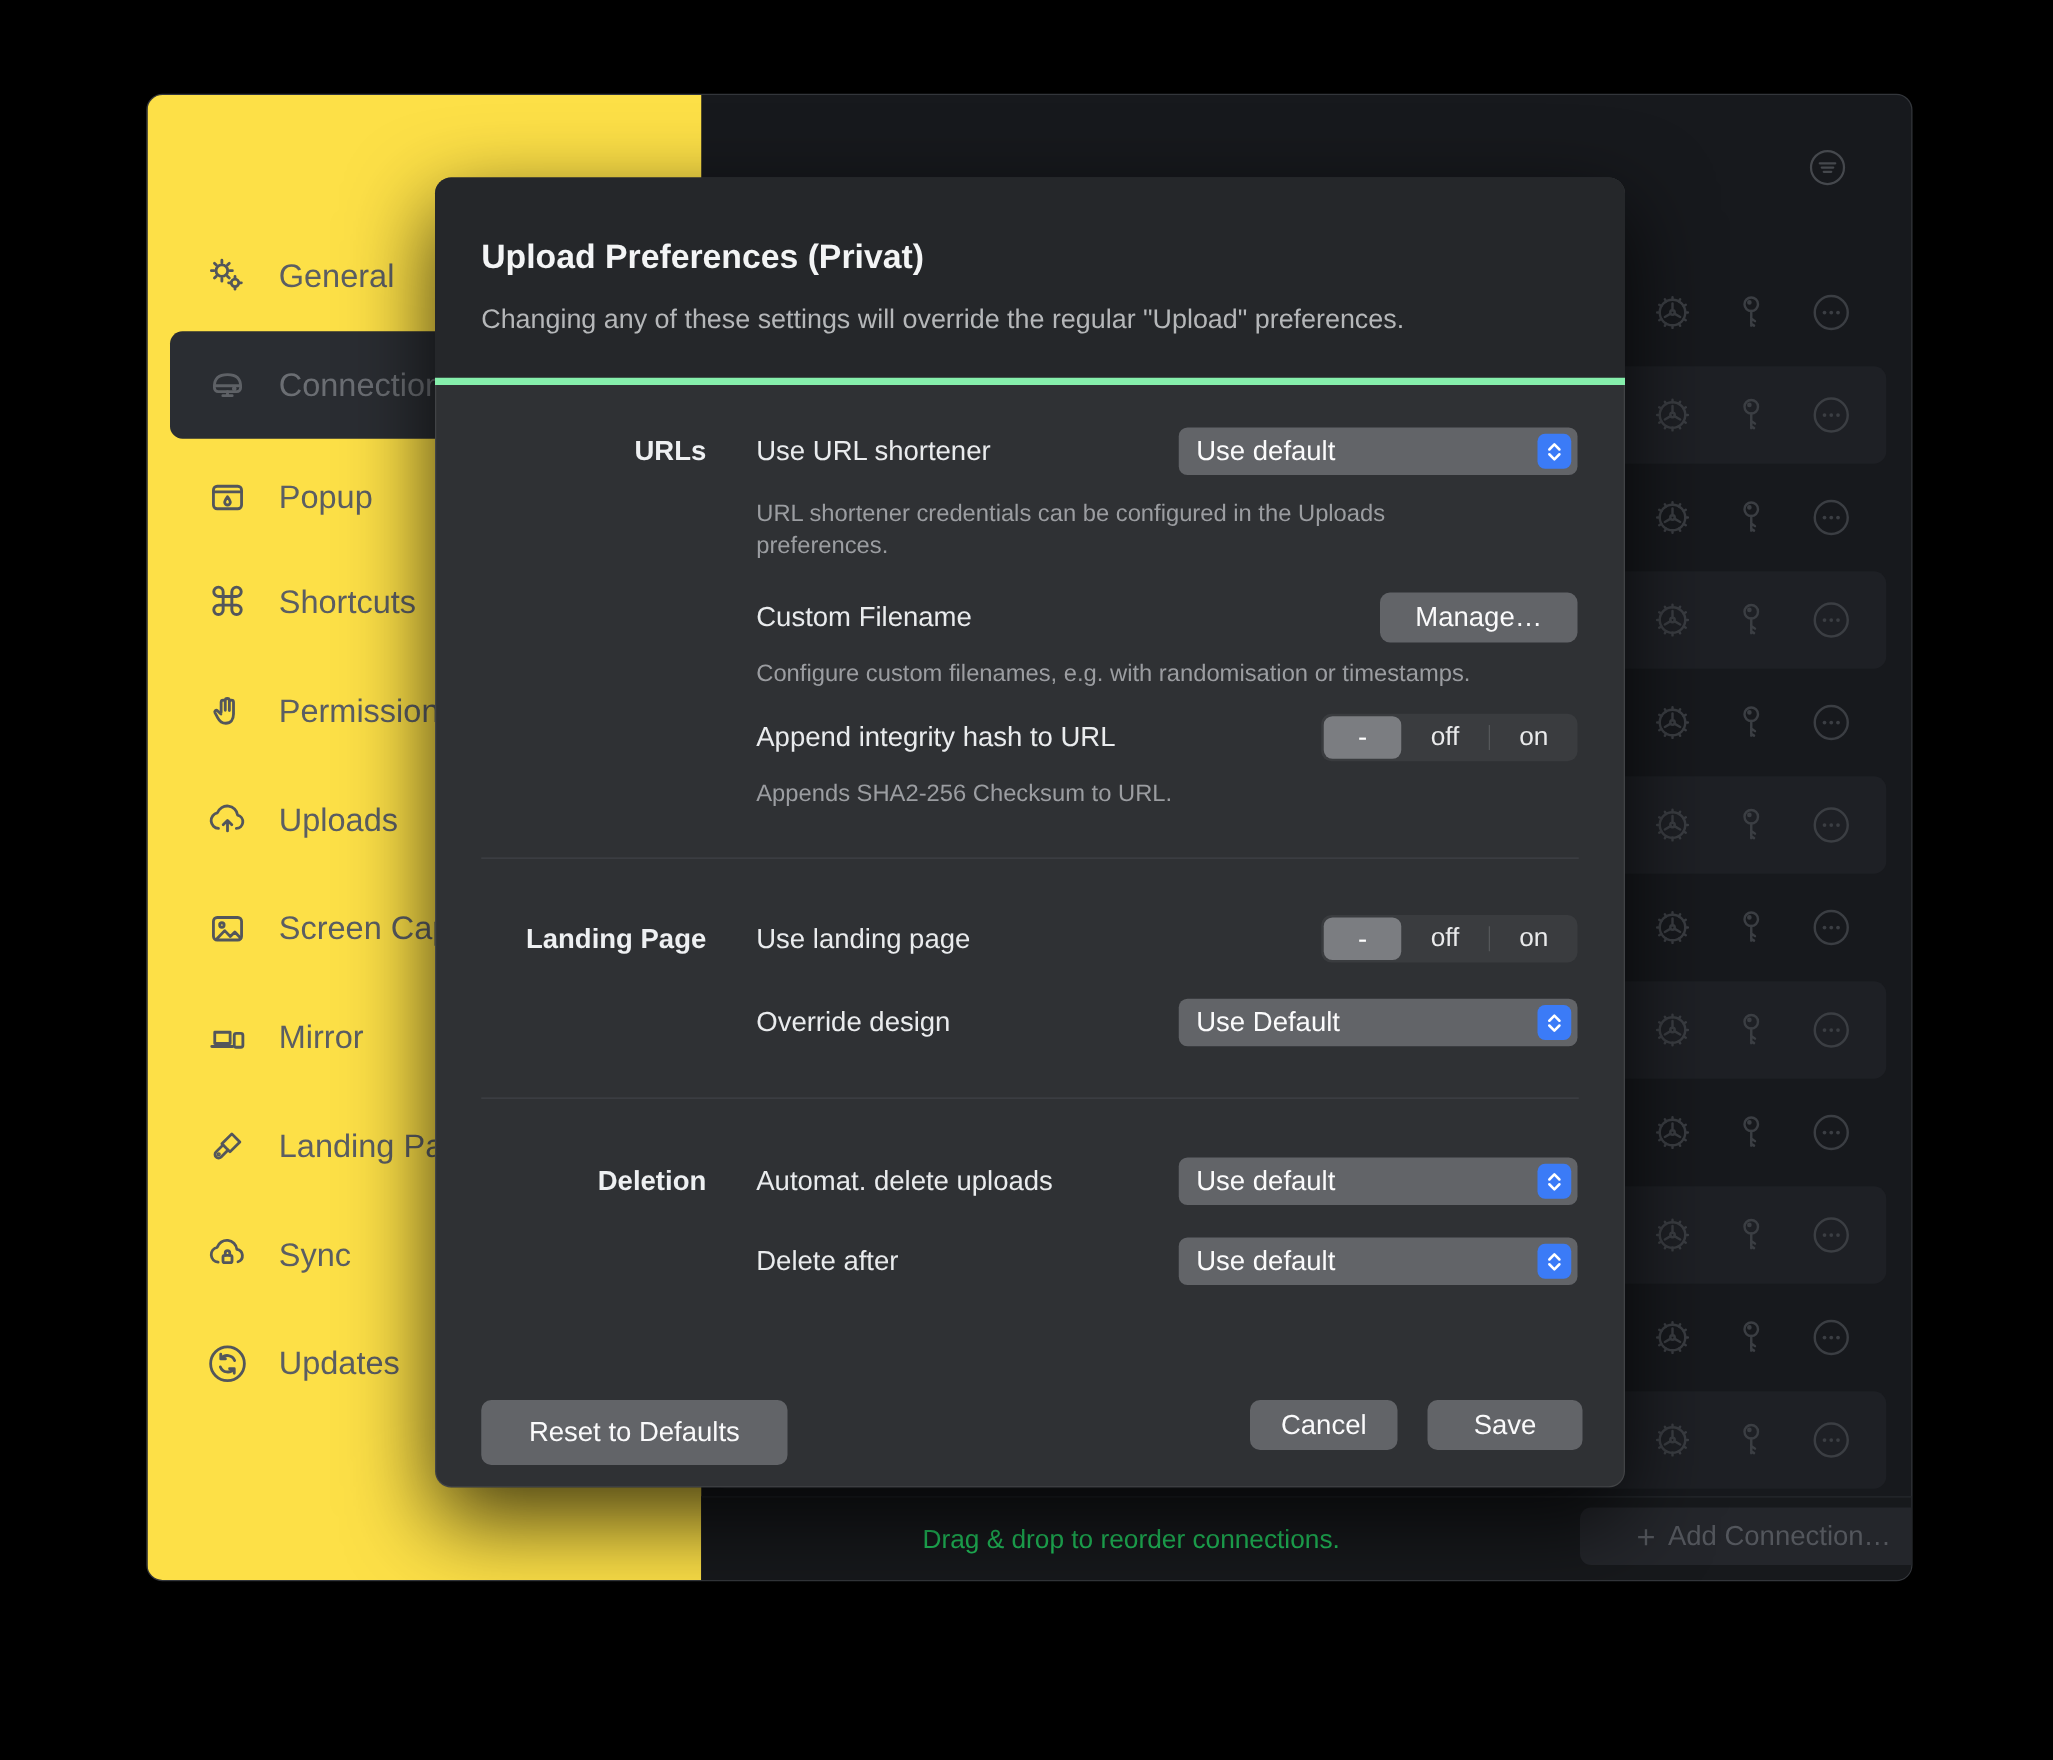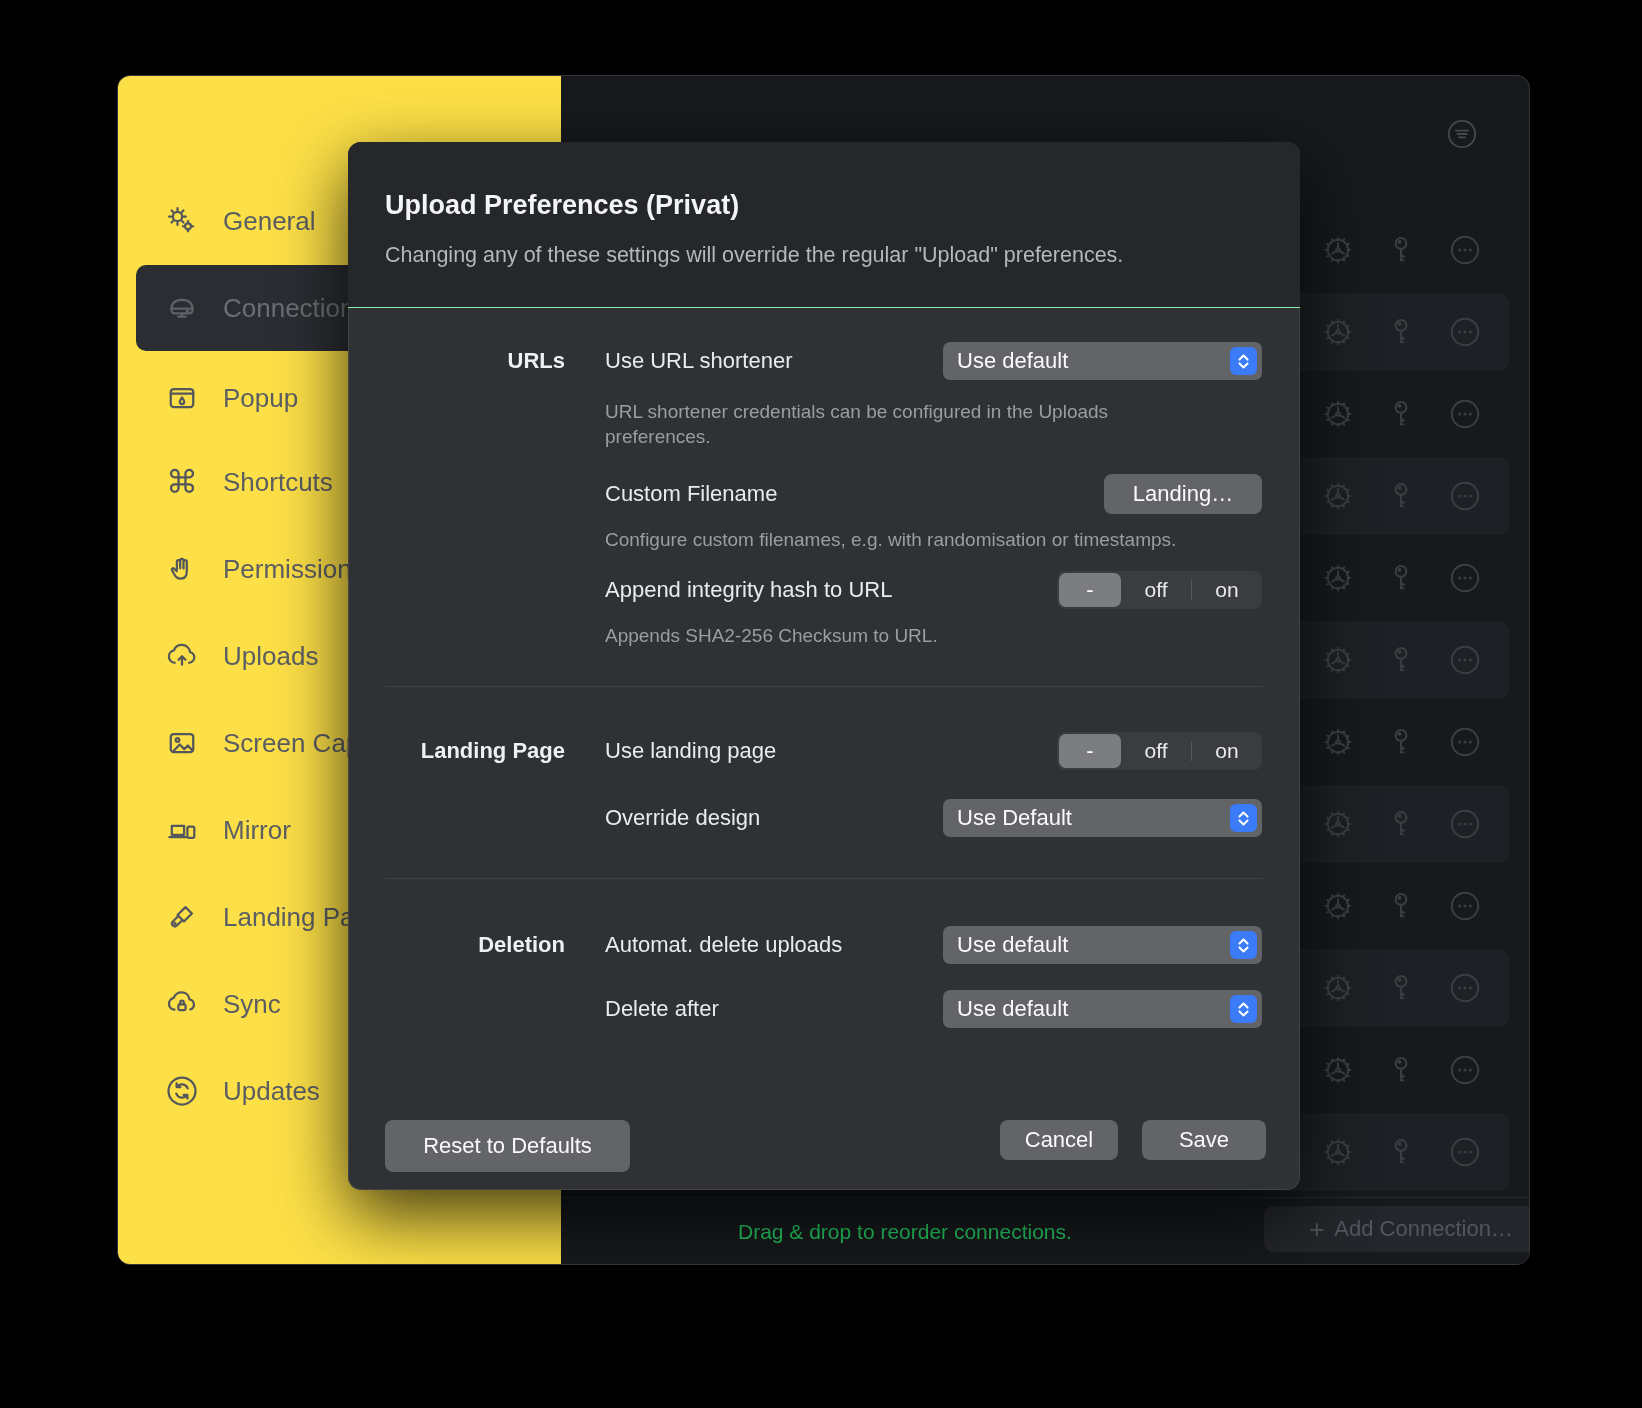--- a/index.html
+++ b/index.html
@@ -29,21 +29,21 @@
 
   .footer{left:443px;top:1121px;width:970px;height:69px;background:#17191c;border-top:1px solid #26282c;}
   .hint{font-size:21px;color:#22c55e;}
   .addbtn{background:#24262b;color:#53565c;border-radius:9px;font-size:22px;
           display:flex;align-items:center;justify-content:center;gap:10px;}
 
   
   .sheet{left:348px;top:142px;width:952px;height:1048px;border-radius:13px;background:#2f3134;
          box-shadow:0 25px 70px rgba(0,0,0,.75), 0 0 0 1px rgba(255,255,255,.09) inset;}
   .sheet-head{left:0;top:0;width:952px;height:166px;background:#25272a;
-         border-radius:13px 13px 0 0;border-bottom:1px solid #86efac;}
+         border-radius:13px 13px 0 0;border-bottom:6px solid #86efac;}
   .sh-title{left:37px;top:48px;font-size:27px;font-weight:bold;color:#f3f4f5;}
   .sh-sub{left:37px;top:101px;font-size:21.5px;color:#b5b7b9;}
 
   .col-label{left:20px;width:197px;text-align:right;font-size:22px;font-weight:bold;color:#eef0f2;
              line-height:38px;white-space:nowrap;}
   .ctl-label{left:257px;font-size:22px;color:#e9ebed;line-height:38px;white-space:nowrap;}
   .help{left:257px;width:620px;font-size:19px;line-height:25px;color:#9b9da1;}
   .divider{left:37px;width:878px;height:1px;background:#404247;}
 
   .dropdown{width:319px;height:38px;background:#626468;border-radius:7px;display:flex;
@@ -547,21 +547,21 @@
       <span class="dd-step">
         <svg width="15" height="17" viewBox="0 0 14 16" fill="none" stroke="#fff" stroke-width="1.9" stroke-linecap="round" stroke-linejoin="round">
           <path d="M3.2 6.2L7 2.4l3.8 3.8M3.2 9.8L7 13.6l3.8-3.8"></path>
         </svg>
       </span>
     </div>
     <div class="abs help" style="top:257px;width:570px;">URL shortener credentials can be configured in the Uploads preferences.</div>
 
     <span class="abs ctl-label" style="top:333px;">Custom Filename</span>
     <div class="abs btn" style="left:756px;top:332px;width:158px;height:40px;">
-      <span>Landing…</span>
+      <span>Manage…</span>
     </div>
     <div class="abs help" style="top:385px;">Configure custom filenames, e.g. with randomisation or timestamps.</div>
 
     <span class="abs ctl-label" style="top:429px;">Append integrity hash to URL</span>
     <div class="abs seg" style="left:709px;top:429px;">
       <span class="seg-sel">-</span>
       <span class="seg-opt">off</span>
       <span class="seg-div"></span>
       <span class="seg-opt">on</span>
     </div>

